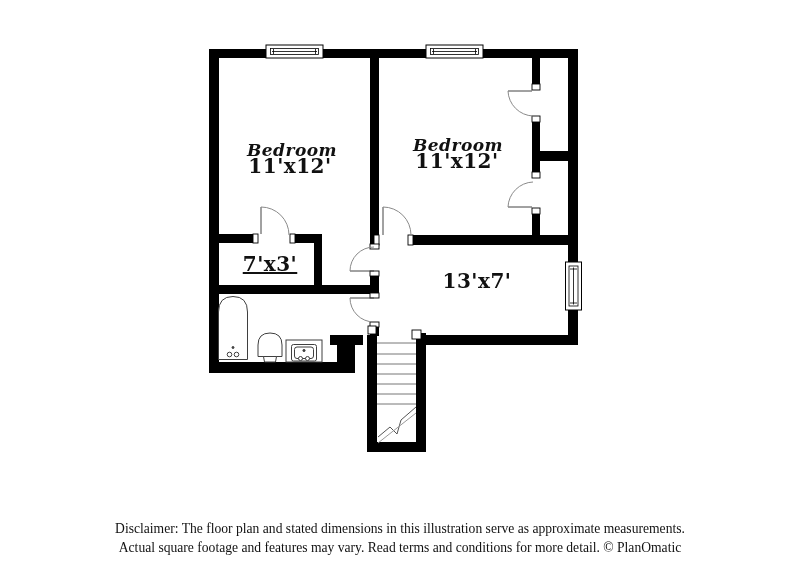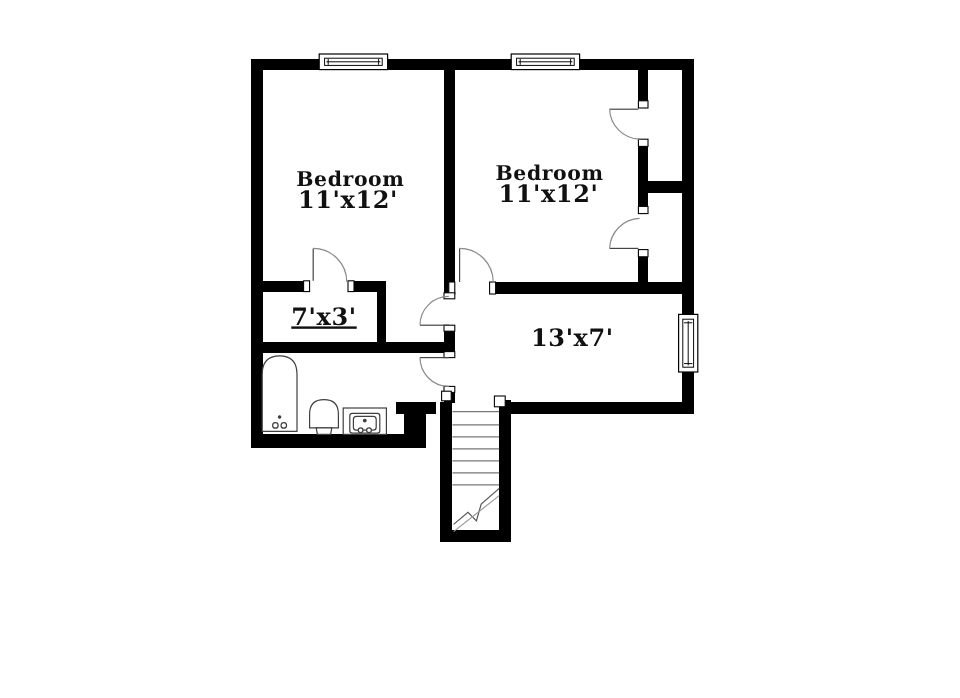--- a/index.html
+++ b/index.html
@@ -13,21 +13,21 @@
   .canvas svg{position:absolute;left:0;top:0;}
   .lbl{
     position:absolute;
     transform:translate(-50%,-50%);
     color:#111111;
     font-weight:bold;
     white-space:nowrap;
     text-align:center;
     line-height:1.1;
   }
-  .room-name{font-size:17px;letter-spacing:0.5px;}
+  .room-name{font-size:17px;letter-spacing:0.5px;font-style:italic;}
   .room-dims{font-size:20px;letter-spacing:0.5px;}
   .disclaimer{
     position:absolute;
     left:0;top:519px;width:800px;
     text-align:center;
     font-family:"Liberation Serif", serif;
     font-size:13.6px;
     line-height:19px;
     color:#111111;
     font-weight:normal;
@@ -182,14 +182,18 @@
   <div class="lbl room-name" style="left:292px;top:150px;">Bedroom</div>
   <div class="lbl room-dims" style="left:290px;top:166px;">11'x12'</div>
 
   <div class="lbl room-name" style="left:458px;top:145px;">Bedroom</div>
   <div class="lbl room-dims" style="left:457px;top:161px;">11'x12'</div>
 
   <div class="lbl room-dims" style="left:270px;top:264px;text-decoration:underline;">7'x3'</div>
 
   <div class="lbl room-dims" style="left:477px;top:281px;">13'x7'</div>
 
+  <div class="disclaimer">
+    <span>Disclaimer: The floor plan and stated dimensions in this illustration serve as approximate measurements.</span><br>
+    <span>Actual square footage and features may vary. Read terms and conditions for more detail. © PlanOmatic</span>
+  </div>
 
 </div>
 
 </body></html>

